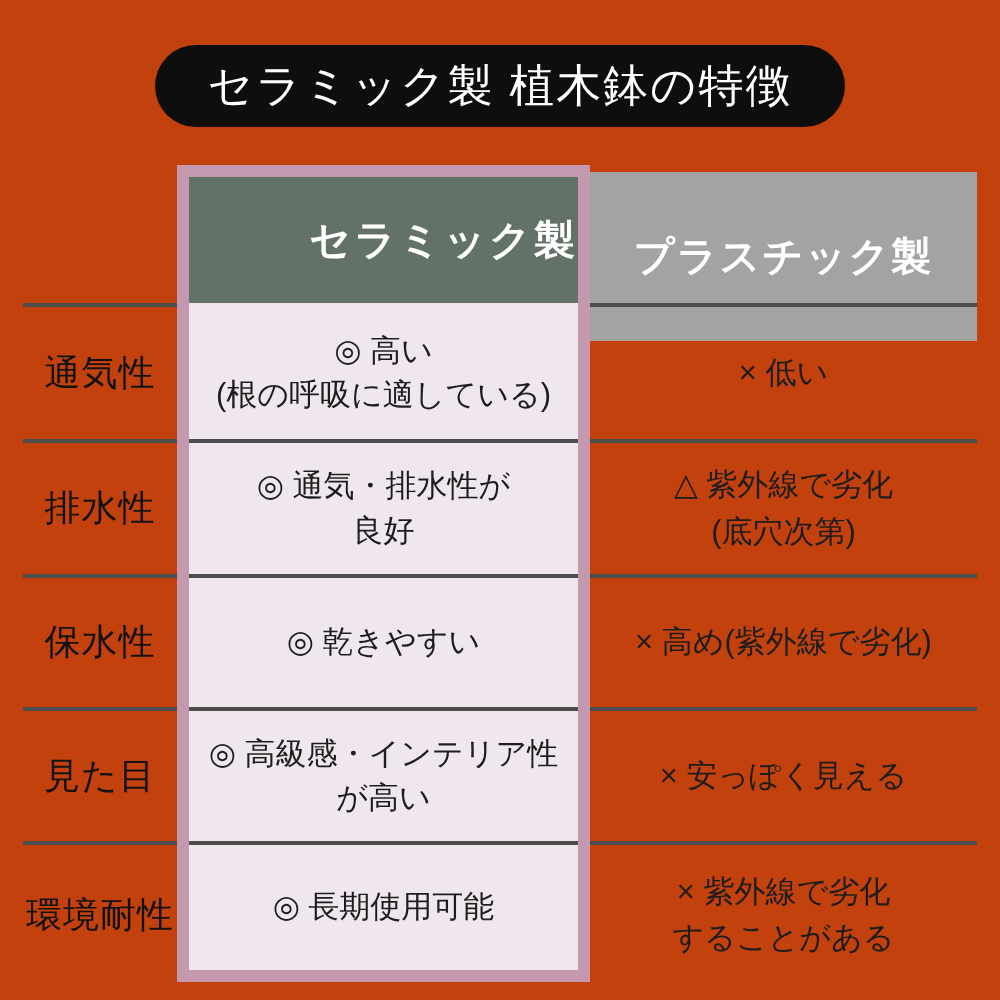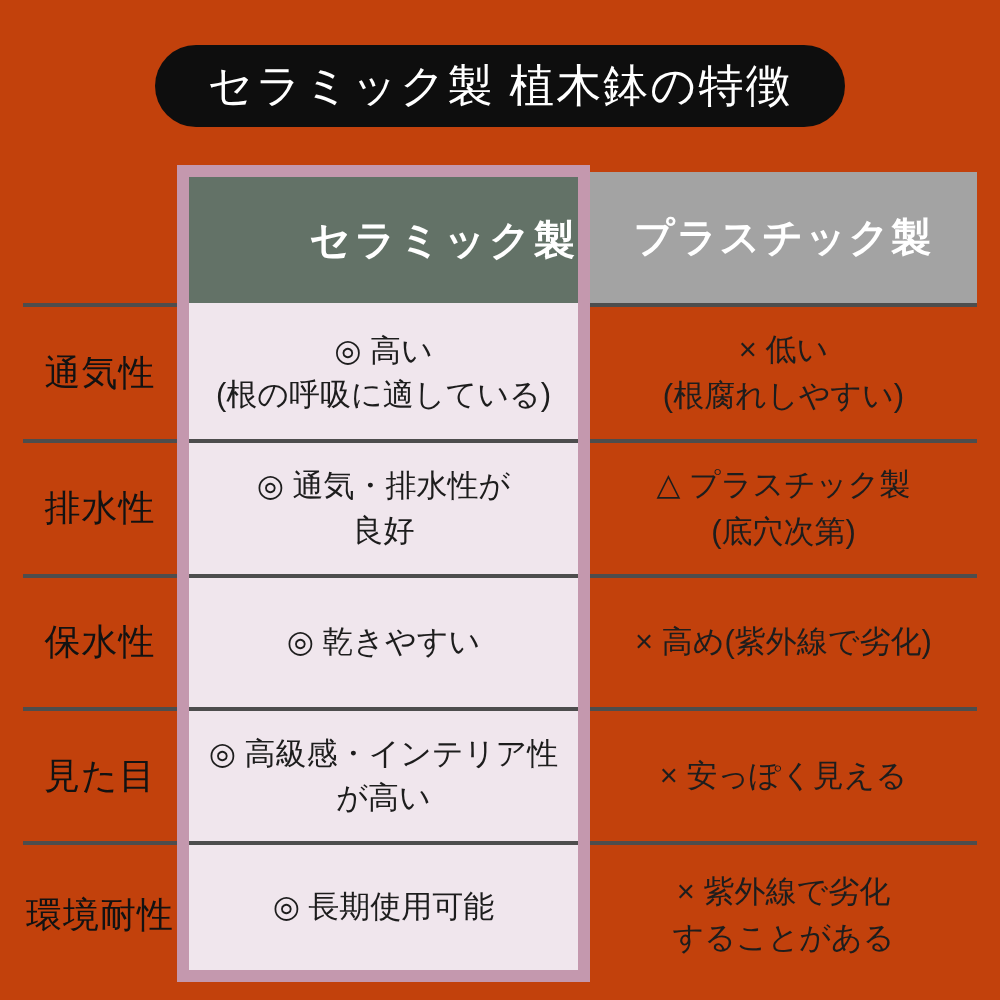--- a/index.html
+++ b/index.html
@@ -31,21 +31,21 @@
     background:#f0e6ed;
   }
   .ceramic-header{
     left:189px;top:177px;width:389px;height:126px;
     background:#637267;
     display:flex;align-items:center;justify-content:flex-end;
     color:#ffffff;font-size:41px;font-weight:700;letter-spacing:3px;
     white-space:nowrap;
   }
   .plastic-header{
-    left:590px;top:172px;width:387px;height:131px;
+    left:590px;top:172px;width:387px;height:169px;
     background:#a3a3a3;
     display:flex;align-items:center;justify-content:center;
     color:#ffffff;font-size:40px;font-weight:700;letter-spacing:2px;
     white-space:nowrap;
   }
 
   
   .hline{height:4px;background:#4d4d4d;}
   .seg-left{left:23px;width:154px;}
   .seg-right{left:590px;width:387px;}
@@ -131,24 +131,23 @@
   <div class="abs cell ceramic-cell" style="top:711px;height:130px">
     <div>◎ 高級感・インテリア性</div>
     <div>が高い</div>
   </div>
   <div class="abs cell ceramic-cell" style="top:845px;height:125px">
     <div>◎ 長期使用可能</div>
   </div>
 
   <div class="abs cell plastic-cell" style="top:307px;height:132px">
     <div>× 低い</div>
-    <div>(根腐れしやすい)</div>
   </div>
   <div class="abs cell plastic-cell" style="top:443px;height:131px">
-    <div>△ プラスチック製</div>
+    <div>△ 紫外線で劣化</div>
     <div>(底穴次第)</div>
   </div>
   <div class="abs cell plastic-cell" style="top:578px;height:129px">
     <div>× 高め(紫外線で劣化)</div>
   </div>
   <div class="abs cell plastic-cell" style="top:711px;height:130px">
     <div>× 安っぽく見える</div>
   </div>
   <div class="abs cell plastic-cell" style="top:845px;height:140px">
     <div>× 紫外線で劣化</div>

